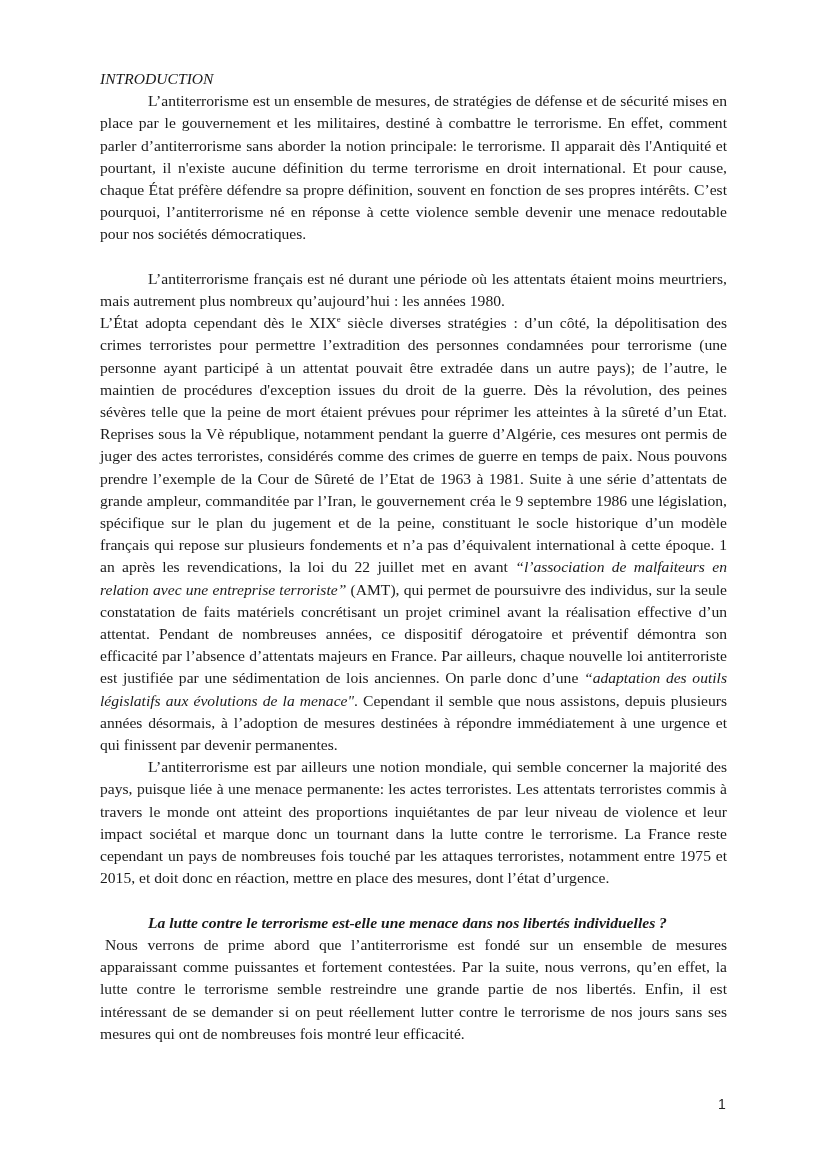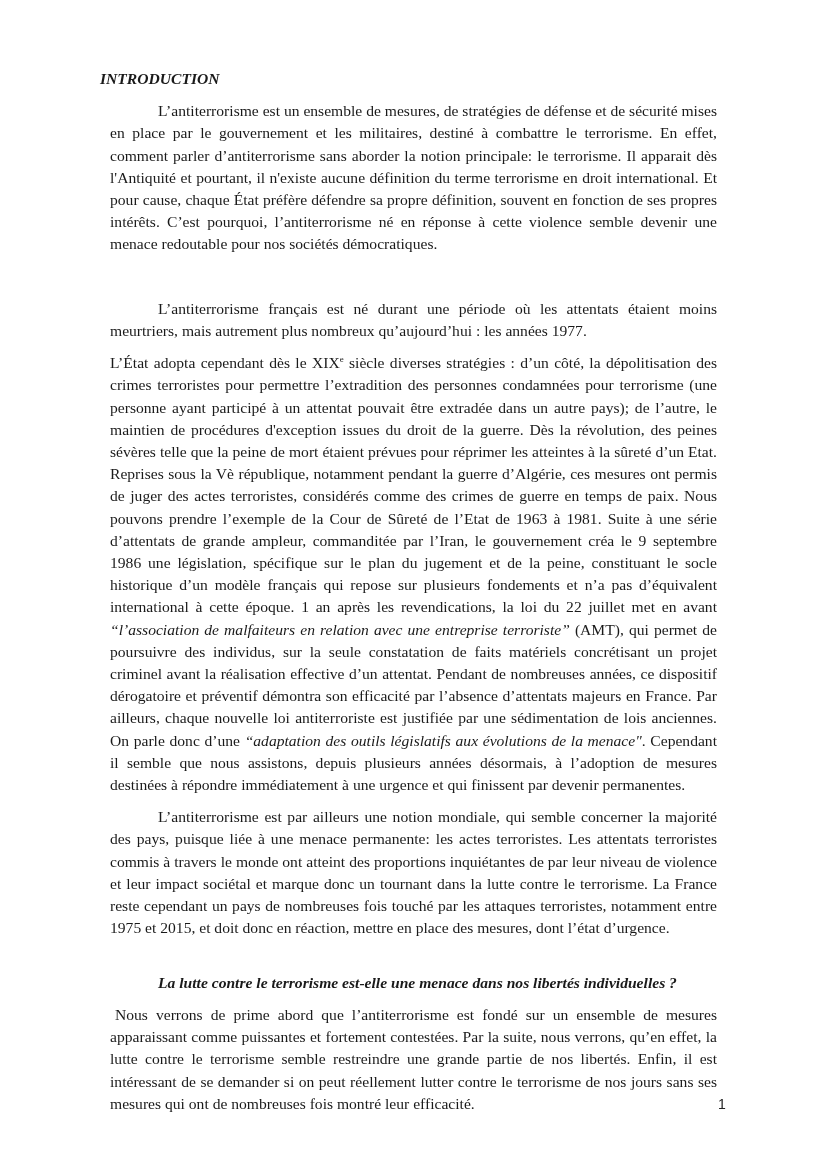--- a/index.html
+++ b/index.html
@@ -2,22 +2,22 @@
 <html><head>
 <meta charset="utf-8">
 <style>
   html, body { margin: 0; padding: 0; background: #ffffff; }
   body { width: 828px; height: 1169px; position: relative; overflow: hidden; }
   .page {
     position: absolute; left: 100px; top: 68px; width: 627px;
     font-family: "Liberation Serif", "DejaVu Serif", serif;
     font-size: 15.6px; line-height: 22.2px; color: #1a1a1a;
   }
-  .heading { font-weight: bold; font-style: italic; margin: 0; }
-  p { margin: 10px; text-align: justify; }
+  .heading { font-weight: normal; font-style: italic; margin: 0; }
+  p { margin: 0; text-align: justify; }
   .indent { text-indent: 48px; }
   .gap { height: 22.2px; }
   .question { font-weight: bold; font-style: italic; text-align: left; padding-left: 48px; margin-top: 0; }
   .q-first { text-indent: 5px; }
   em { font-style: italic; }
   sup { font-size: 9px; line-height: 0; vertical-align: super; }
   .pagenum {
     position: absolute; left: 718px; top: 1096px;
     font-family: "Liberation Sans", "DejaVu Sans", sans-serif; font-size: 14px; color: #222;
   }
@@ -25,21 +25,21 @@
 </head>
 <body>
 
 <div class="page">
   <p class="heading">INTRODUCTION</p>
 
   <p class="indent">L’antiterrorisme est un ensemble de mesures, de stratégies de défense et de sécurité mises en place par le gouvernement et les militaires, destiné à combattre le terrorisme. En effet, comment parler d’antiterrorisme sans aborder la notion principale: le terrorisme. Il apparait dès l'Antiquité et pourtant, il n'existe aucune définition du terme terrorisme en droit international. Et pour cause, chaque État préfère défendre sa propre définition, souvent en fonction de ses propres intérêts. C’est pourquoi, l’antiterrorisme né en réponse à cette violence semble devenir une menace redoutable pour nos sociétés démocratiques.</p>
 
   <div class="gap"></div>
 
-  <p class="indent">L’antiterrorisme français est né durant une période où les attentats étaient moins meurtriers, mais autrement plus nombreux qu’aujourd’hui : les années 1977.</p>
+  <p class="indent">L’antiterrorisme français est né durant une période où les attentats étaient moins meurtriers, mais autrement plus nombreux qu’aujourd’hui : les années 1980.</p>
 
   <p><span>L’État adopta cependant dès le XIX</span><sup>e</sup><span> siècle diverses stratégies : d’un côté, la dépolitisation des crimes terroristes pour permettre l’extradition des personnes condamnées pour terrorisme (une personne ayant participé à un attentat pouvait être extradée dans un autre pays); de l’autre, le maintien de procédures d'exception issues du droit de la guerre. Dès la révolution, des peines sévères telle que la peine de mort étaient prévues pour réprimer les atteintes à la sûreté d’un Etat. Reprises sous la Vè république, notamment pendant la guerre d’Algérie, ces mesures ont permis de juger des actes terroristes, considérés comme des crimes de guerre en temps de paix. Nous pouvons prendre l’exemple de la Cour de Sûreté de l’Etat de 1963 à 1981. Suite à une série d’attentats de grande ampleur, commanditée par l’Iran, le gouvernement créa le 9 septembre 1986 une législation, spécifique sur le plan du jugement et de la peine, constituant le socle historique d’un modèle français  qui repose sur plusieurs fondements et n’a pas d’équivalent international à cette époque. 1 an après les revendications, la loi du 22 juillet met en avant </span><em>“l’association de malfaiteurs en relation avec une entreprise terroriste”</em><span> (AMT), qui permet de poursuivre des individus, sur la seule constatation de faits matériels concrétisant un projet criminel avant la réalisation effective d’un attentat. Pendant de nombreuses années, ce dispositif dérogatoire et préventif démontra son efficacité par l’absence d’attentats majeurs en France. Par ailleurs, chaque nouvelle loi antiterroriste est justifiée par une sédimentation de lois anciennes. On parle donc d’une </span><em>“adaptation des outils législatifs aux évolutions de la menace"</em><span>. Cependant il semble que nous assistons, depuis plusieurs années désormais, à l’adoption de mesures destinées à répondre immédiatement à une urgence et qui finissent par devenir permanentes.</span></p>
 
   <p class="indent">L’antiterrorisme est par ailleurs une notion mondiale, qui semble concerner la majorité des pays, puisque liée à une menace permanente: les actes terroristes. Les attentats terroristes commis à travers le monde ont atteint des proportions inquiétantes de par leur niveau de violence et leur impact sociétal et marque donc  un tournant dans la lutte contre le terrorisme. La France reste cependant un pays de nombreuses fois touché par les attaques terroristes, notamment entre 1975 et 2015, et doit donc en réaction, mettre en place des mesures, dont l’état d’urgence.</p>
 
   <div class="gap"></div>
 
   <p class="question">La lutte contre le terrorisme est-elle une menace dans nos libertés individuelles ?</p>
 
   <p class="q-first">Nous verrons de prime abord que l’antiterrorisme est fondé sur un ensemble de mesures apparaissant comme puissantes et fortement contestées. Par la suite, nous verrons, qu’en effet, la lutte contre le terrorisme semble restreindre une grande partie de nos libertés. Enfin, il est intéressant de se demander si on peut réellement lutter contre le terrorisme de nos jours sans ses mesures qui ont de nombreuses fois montré leur efficacité.</p>

